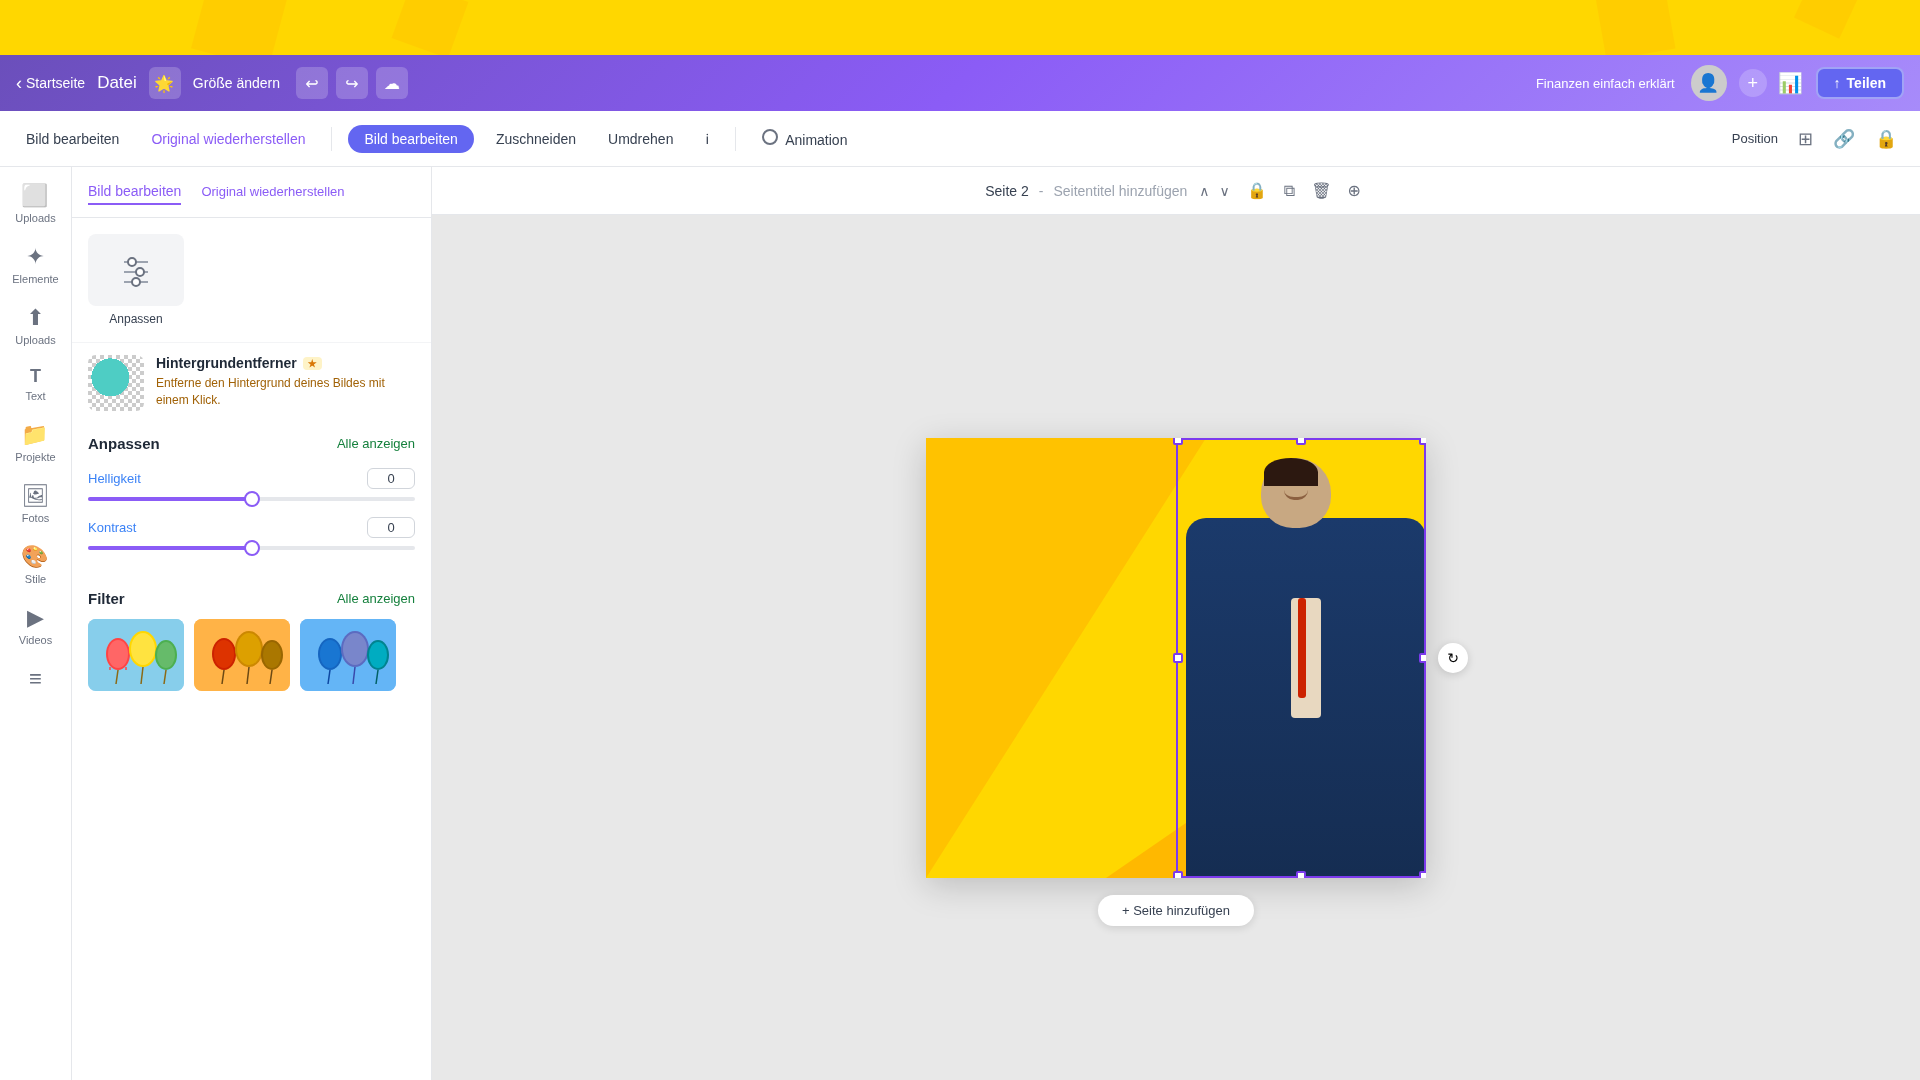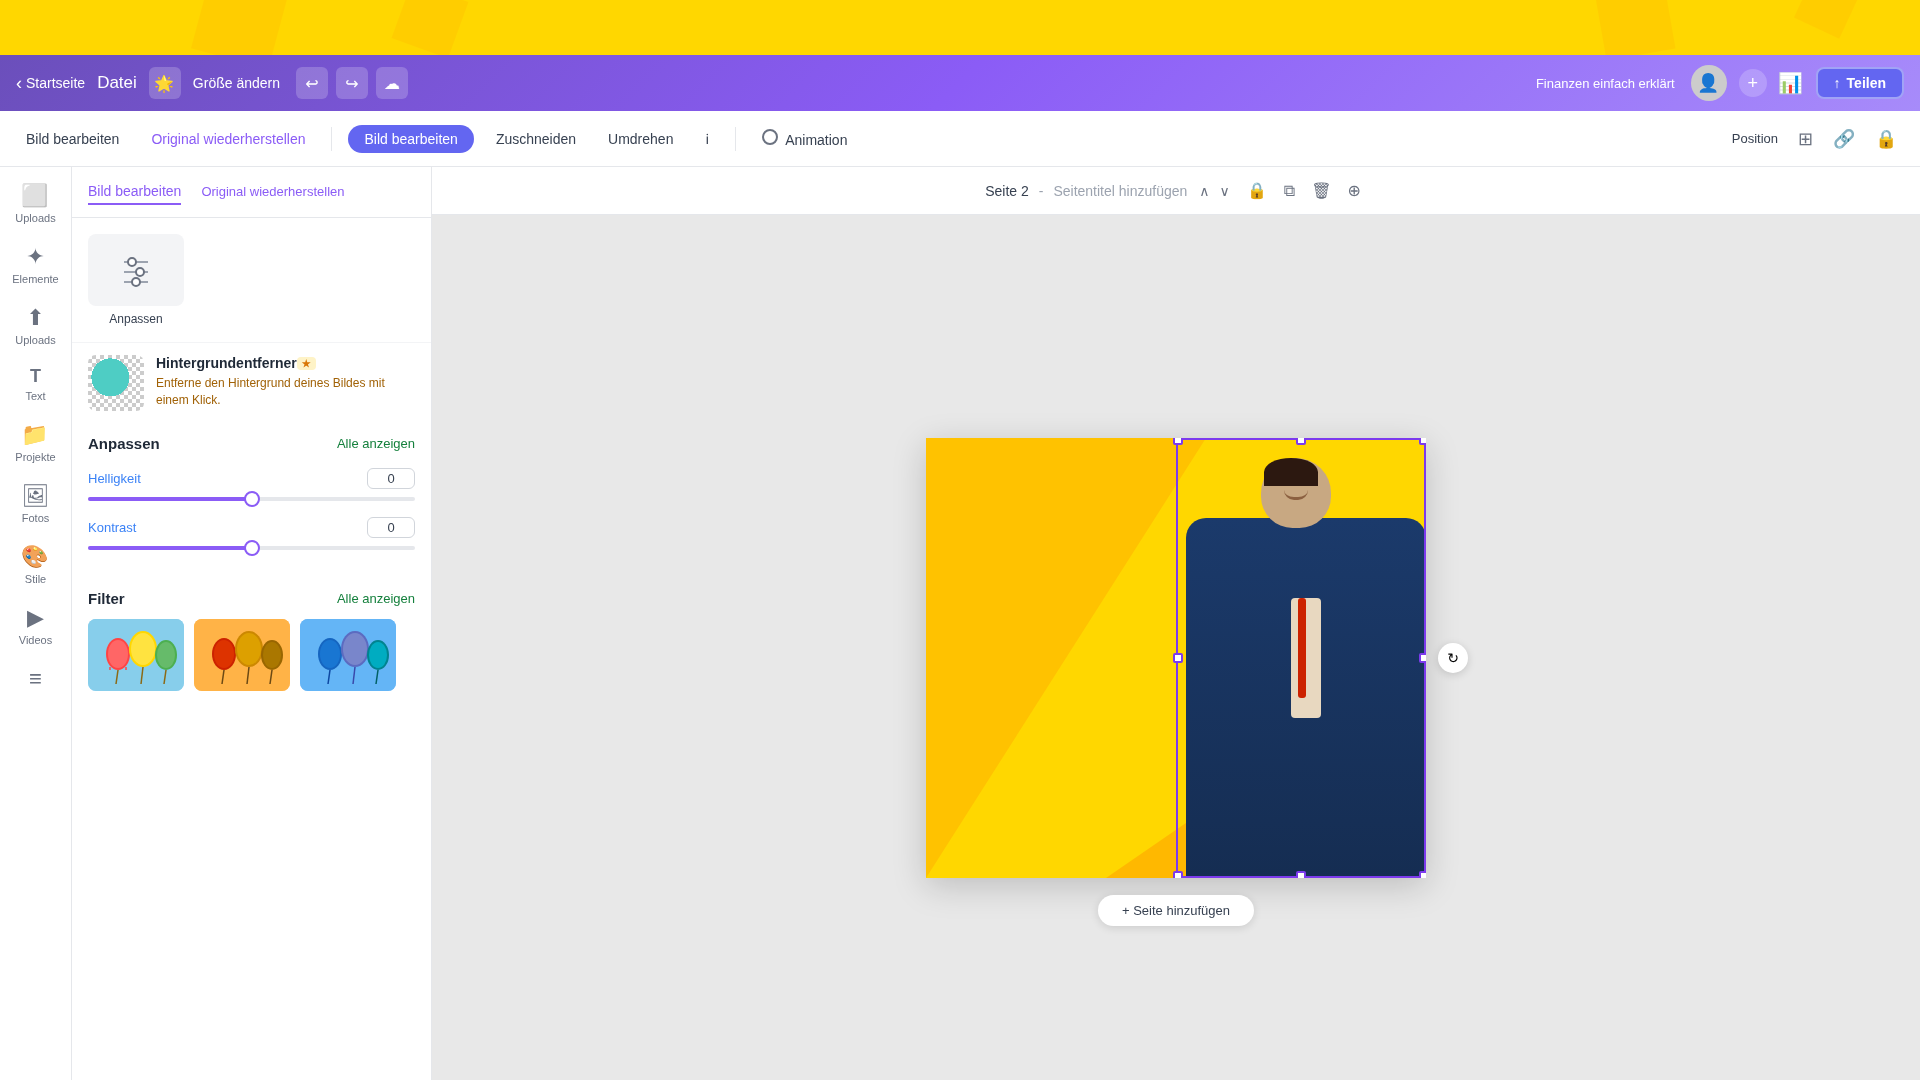--- a/index.html
+++ b/index.html
@@ -56,21 +56,21 @@
     .image-option-thumb { width: 96px; height: 72px; border-radius: 8px; display: flex; align-items: center; justify-content: center; overflow: hidden; position: relative; }
     .image-option-thumb.shadow { background: white; border: 1px solid #e5e7eb; }
     .image-option-thumb.bg-remove { background: repeating-conic-gradient(#ccc 0% 25%, white 0% 50%) 0 0 / 10px 10px; }
     .image-option-thumb.adjust { background: #f3f4f6; }
     .image-option-label { font-size: 12px; color: #374151; text-align: center; }
 
     
     .bg-remover-section { padding: 12px 16px; border-top: 1px solid #f3f4f6; display: flex; gap: 12px; align-items: flex-start; }
     .bg-remover-thumb { width: 56px; height: 56px; border-radius: 8px; background: repeating-conic-gradient(#ccc 0% 25%, white 0% 50%) 0 0 / 8px 8px; position: relative; overflow: hidden; flex-shrink: 0; }
     .bg-remover-info { flex: 1; }
-    .bg-remover-title { font-size: 14px; font-weight: 600; color: #1F2937; display: flex; align-items: center; }
+    .bg-remover-title { font-size: 14px; font-weight: 600; color: #1F2937; display: flex; align-items: center; gap: 6px; }
     .bg-remover-badge { font-size: 10px; background: #FEF3C7; color: #D97706; padding: 1px 5px; border-radius: 4px; }
     .bg-remover-desc { font-size: 12px; color: #a16207; margin-top: 4px; line-height: 1.4; }
 
     
     .adjust-section { padding: 12px 16px; }
     .adjust-header { display: flex; justify-content: space-between; align-items: center; margin-bottom: 16px; }
     .adjust-title { font-size: 15px; font-weight: 600; color: #1F2937; }
     .show-all { font-size: 13px; color: #15803d; cursor: pointer; }
 
     .slider-group { margin-bottom: 16px; }

